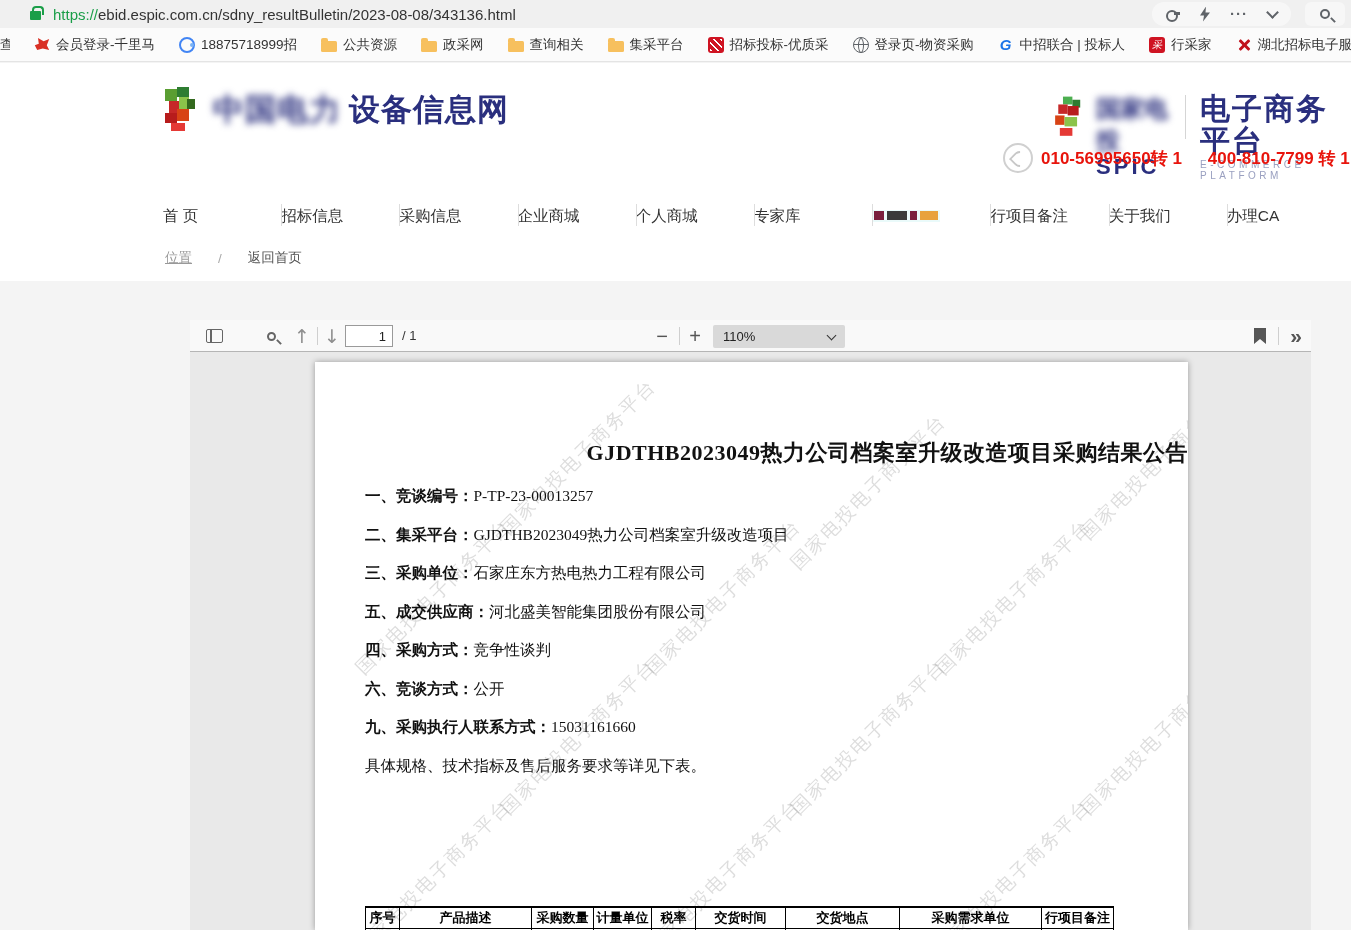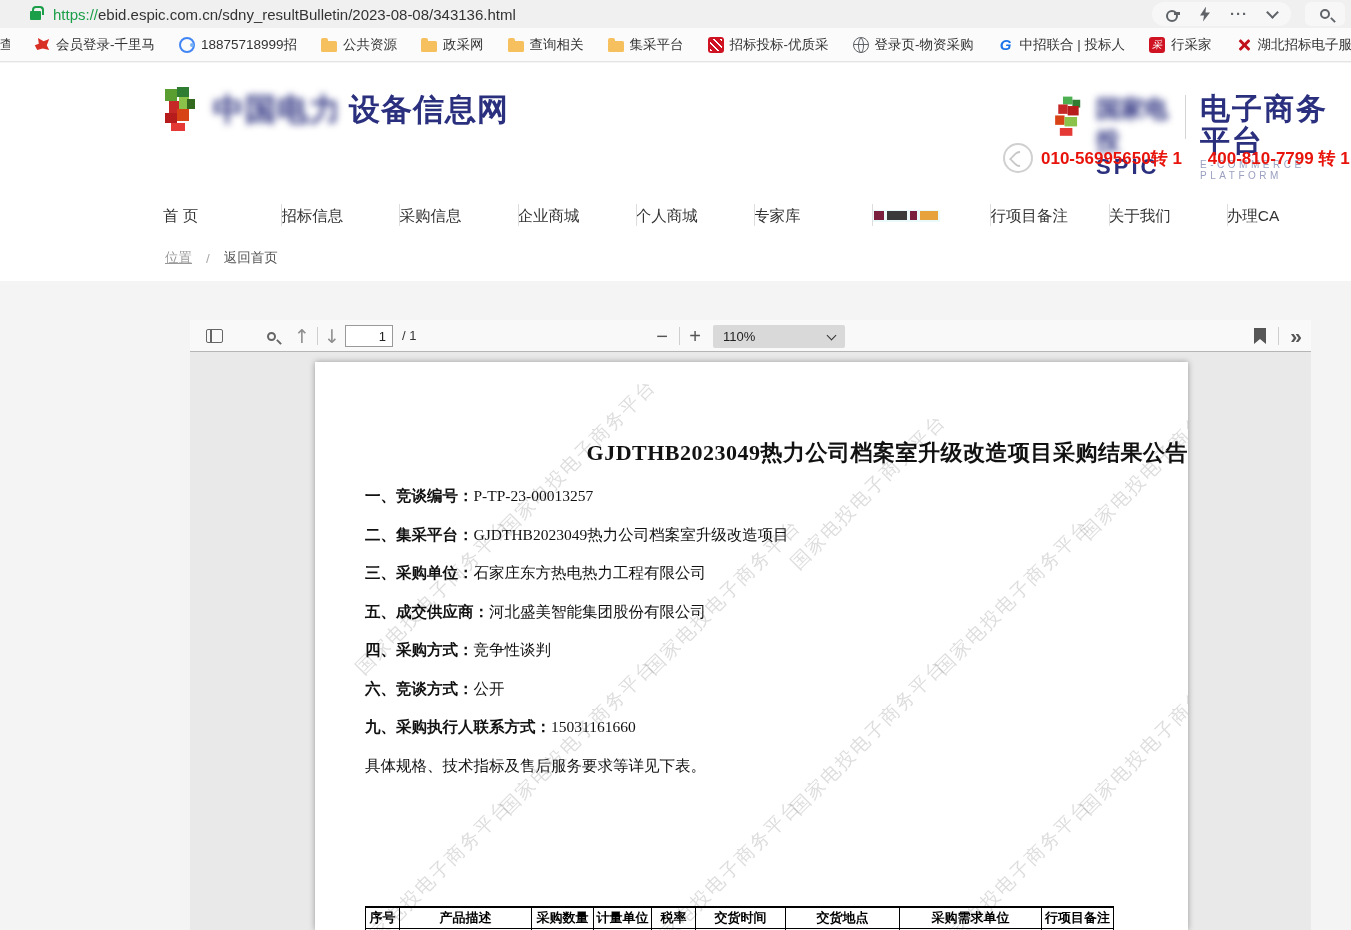--- a/index.html
+++ b/index.html
@@ -63,21 +63,21 @@
   .spic-sub { font-size:10px; color:#9aa0c0; letter-spacing:3.5px; margin-top:2px; }
   .phones { position:absolute; left:1003px; top:80px; display:flex; align-items:center; gap:8px; }
   .phone-icon { width:30px; height:30px; border:2px solid #d0d0d0; border-radius:50%; position:relative; }
   .phone-icon::before { content:""; position:absolute; left:7px; top:6px; width:12px; height:12px; border:2.5px solid #c7c7c7; border-radius:50% 50% 50% 0; border-top-color:transparent; border-right-color:transparent; transform:rotate(45deg); }
   .phone-nums { display:flex; gap:26px; font-size:17px; font-weight:bold; color:#e8140c; }
   .nav { position:absolute; left:163px; top:133px; width:1182px; display:flex; }
   .nav-item { flex:1; font-size:15.5px; color:#333; padding:10px 0; position:relative; cursor:pointer; }
   .nav-item + .nav-item::before { content:""; position:absolute; left:0; top:8px; width:1px; height:22px; background:#ddd; }
   .nav-redacted { display:inline-flex; gap:3px; align-items:center; height:12px; margin-top:3px; background:#eafafa; padding:1px 2px; }
   .nav-redacted i { display:inline-block; height:9px; }
-  .breadcrumb { position:absolute; left:165px; top:186px; font-size:13.5px; color:#888; display:flex; gap:14px; align-items:center; }
+  .breadcrumb { position:absolute; left:165px; top:186px; font-size:13.5px; color:#888; display:flex; gap:26px; align-items:center; }
   .bc-loc { text-decoration:underline; color:#999; }
   .bc-sep { color:#aaa; }
   .bc-home { color:#555; }
 
   
   .viewer { position:absolute; left:190px; top:320px; width:1121px; height:610px; }
   .pdftoolbar { position:absolute; left:0; top:0; width:1121px; height:32px; background:#f9f9f9; border-bottom:1px solid #b5b5b5; }
   .tbtn { position:absolute; top:0; height:32px; display:flex; align-items:center; justify-content:center; cursor:pointer; }
   .ic-sidebar { width:17px; height:14px; border:1.6px solid #666; border-radius:2px; position:relative; }
   .ic-sidebar::before { content:""; position:absolute; left:3.5px; top:0; width:1.6px; height:100%; background:#666; }

